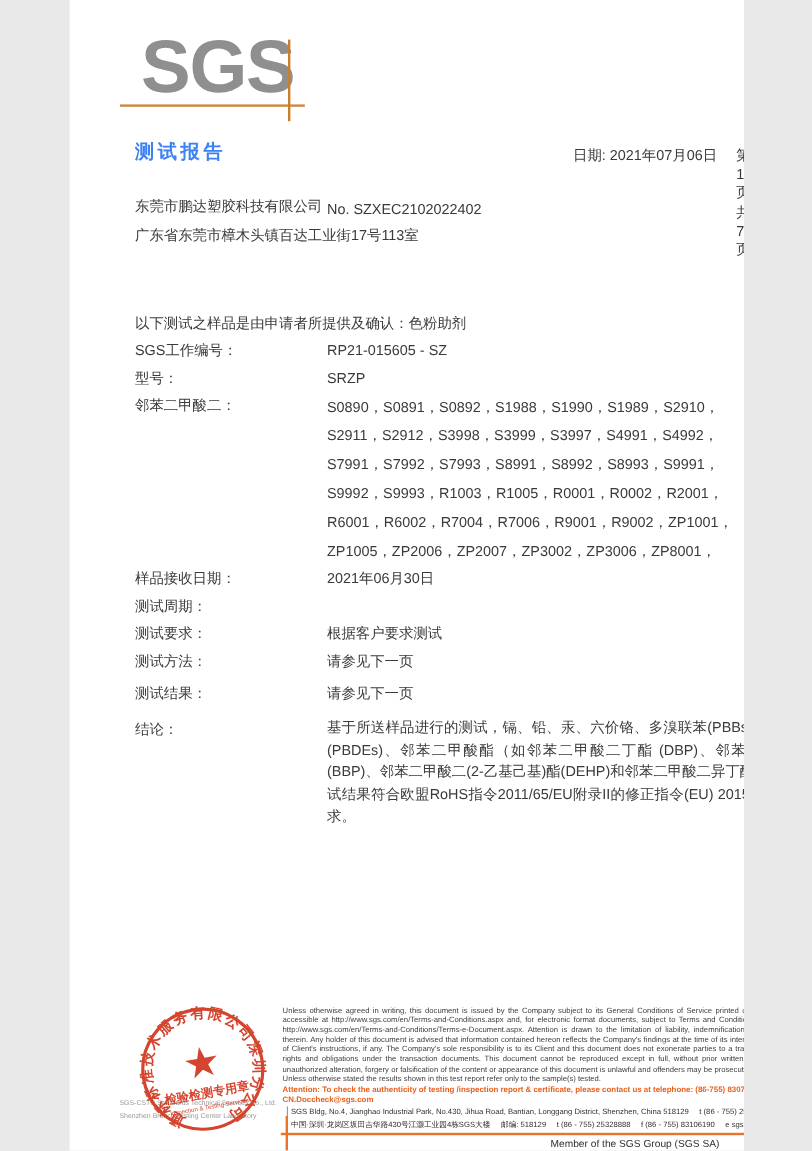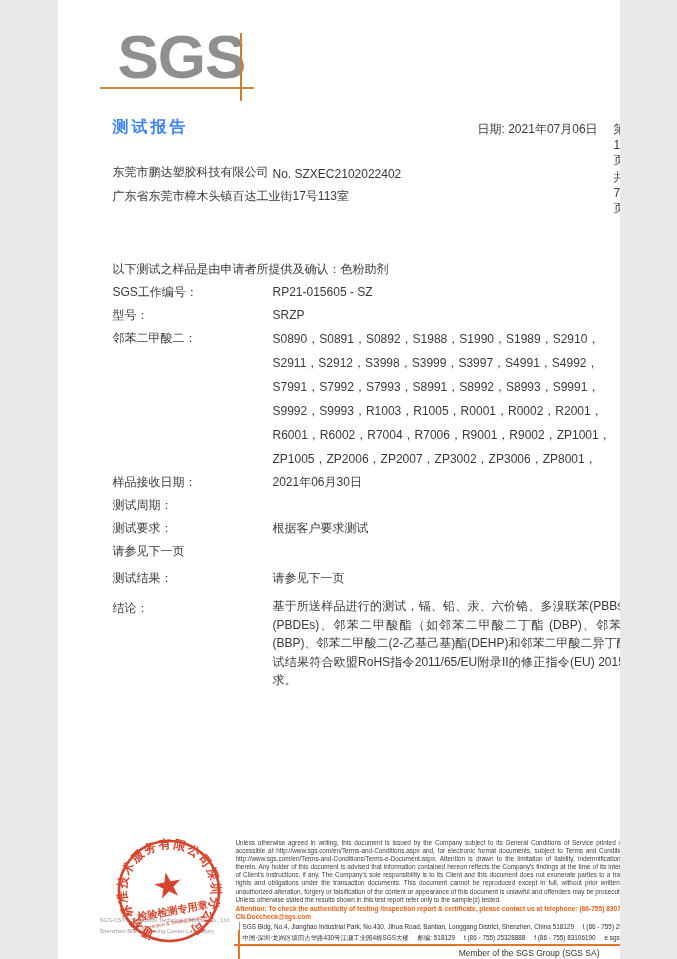--- a/index.html
+++ b/index.html
@@ -116,20 +116,21 @@
     <div class="kv">
       <div class="label">测试周期：</div>
     </div>
 
     <div class="kv">
       <div class="label">测试要求：</div>
       <div class="value">根据客户要求测试</div>
     </div>
 
     <div class="kv">
+      <div class="label">测试方法：</div>
       <div class="value">请参见下一页</div>
     </div>
 
     <div class="kv row-result">
       <div class="label">测试结果：</div>
       <div class="value">请参见下一页</div>
     </div>
 
     <div class="kv row-conclusion">
       <div class="label">结论：</div>

